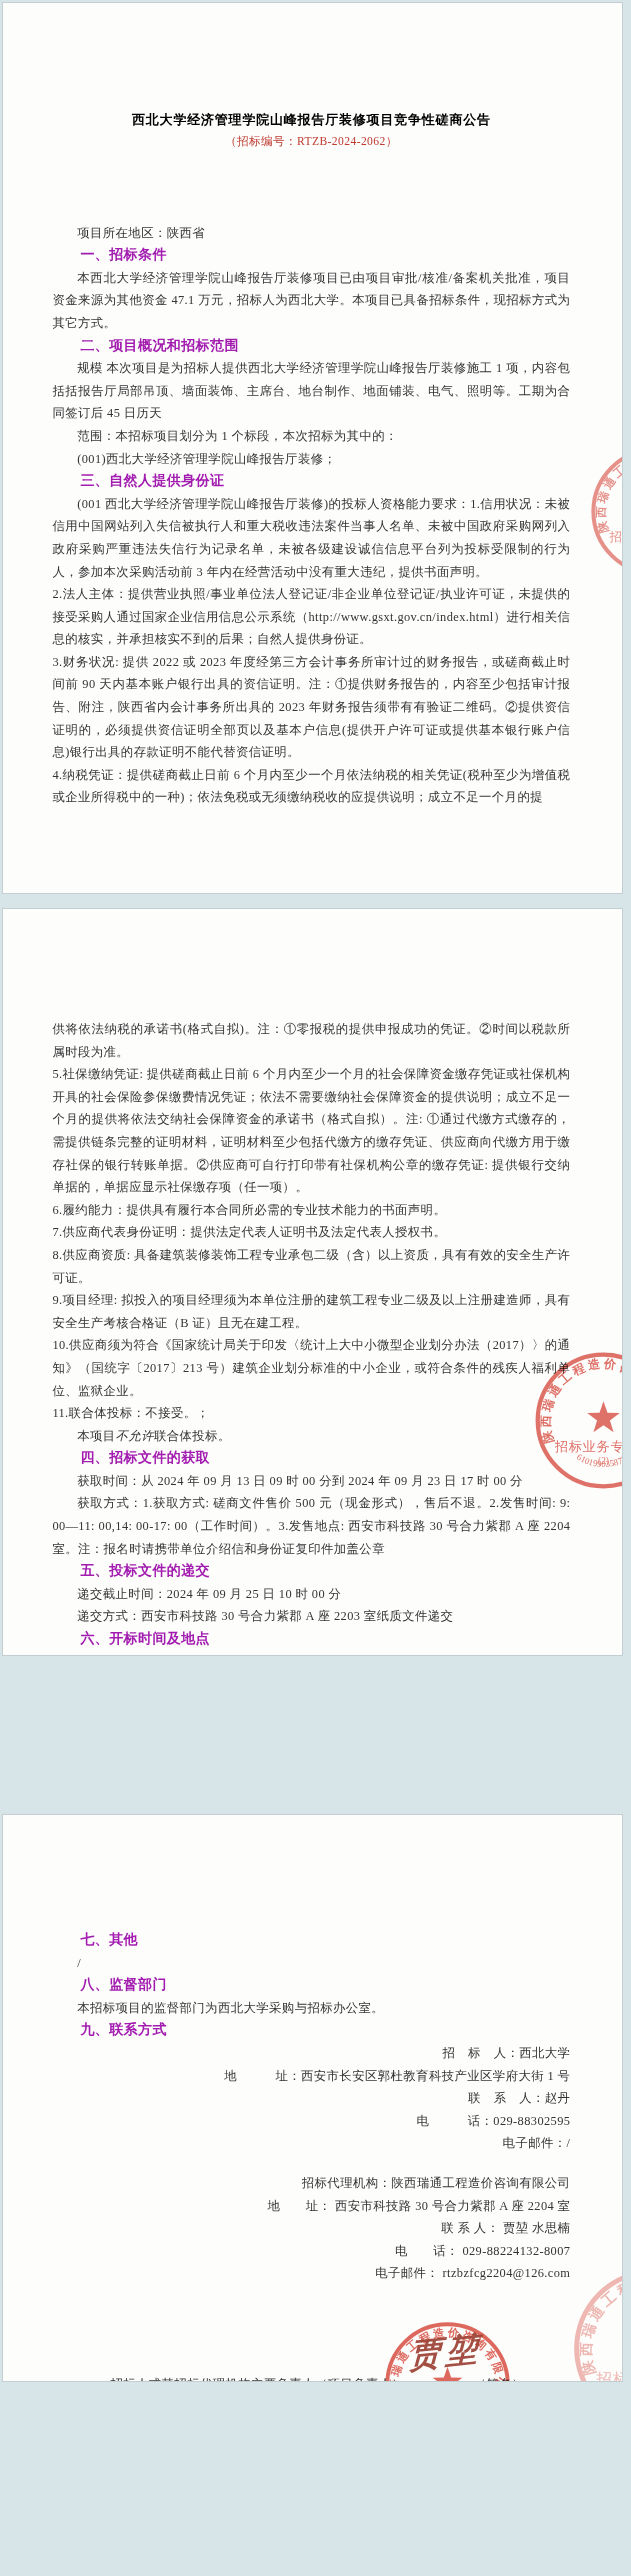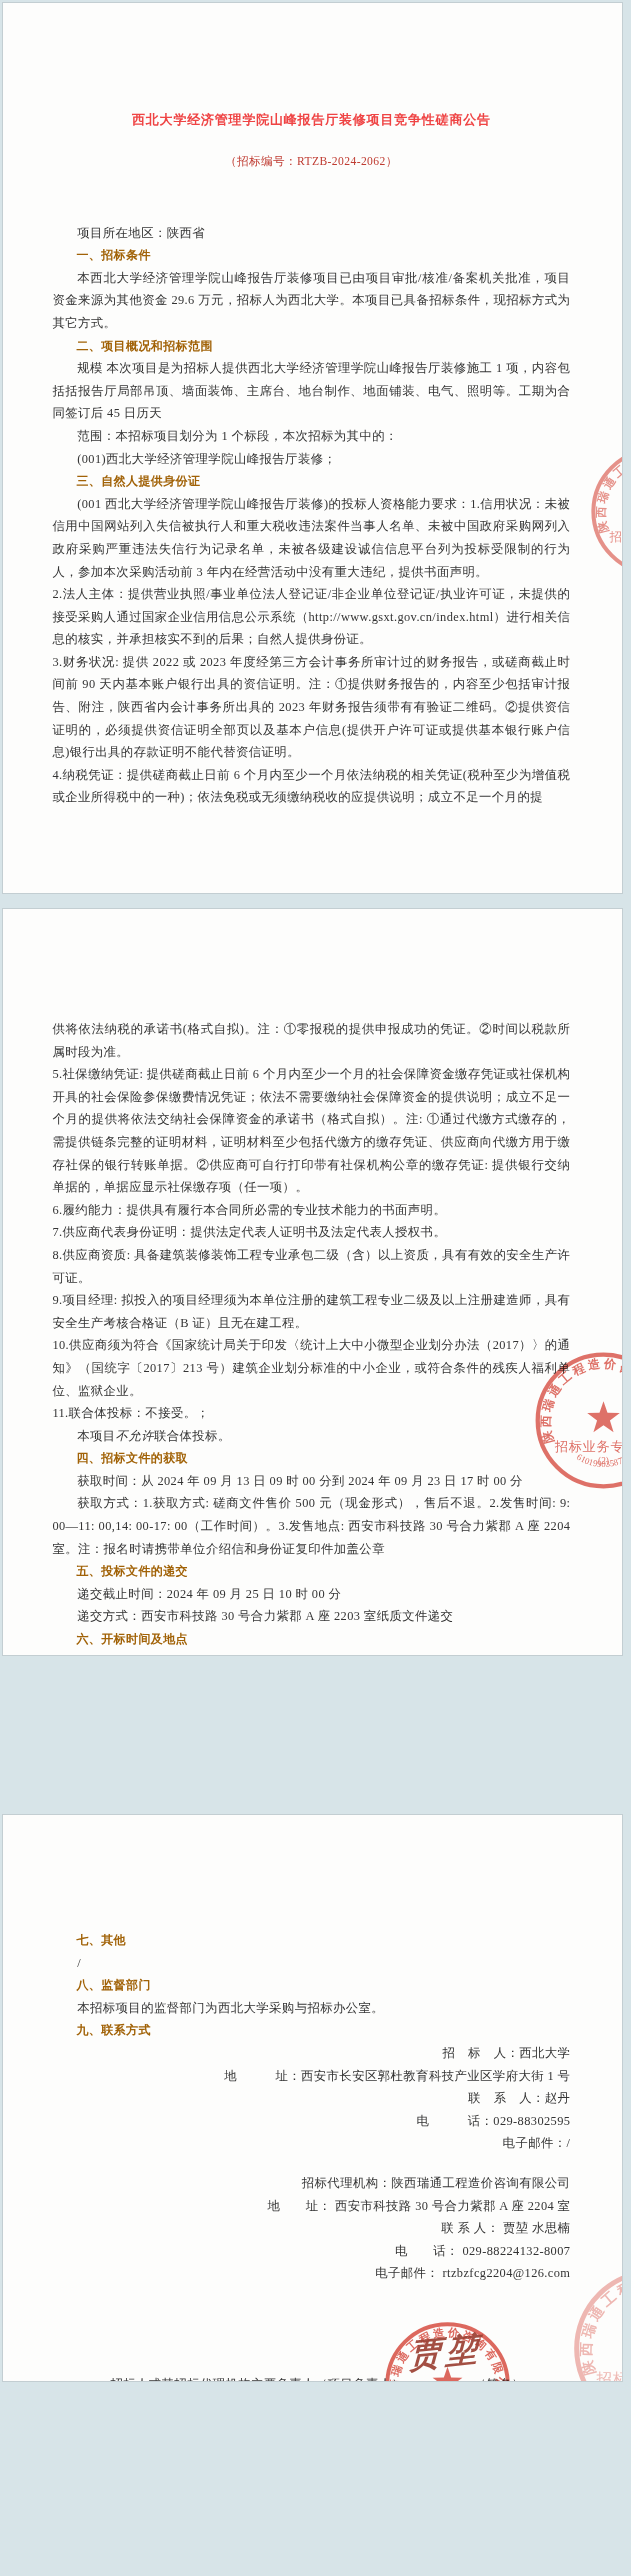--- a/index.html
+++ b/index.html
@@ -11,33 +11,33 @@
   }
   .page{
     position:absolute;left:2.4px;width:621px;background:#fdfdfc;
     border:0.8px solid #c3ced2;box-sizing:border-box;overflow:hidden;
   }
   #page1{top:1.6px;height:892px;}
   #page2{top:908px;height:748px;}
   #page3{top:1814px;height:568px;}
 
   .title-block{position:absolute;top:108px;left:49px;width:518px;text-align:center;}
-  .doc-title{font-size:13px;font-weight:bold;line-height:17.5px;letter-spacing:0.8px;color:#ef4444;}
-  .doc-subtitle{font-size:11.6px;margin-top:26px;letter-spacing:0.4px;color:#bf3b31;}
+  .doc-title{font-size:13px;font-weight:bold;line-height:17.5px;letter-spacing:0.8px;color:#000000;}
+  .doc-subtitle{font-size:11.6px;margin-top:6px;letter-spacing:0.4px;color:#bf3b31;}
 
   .content{
     position:absolute;left:49px;width:518px;
     font-size:12.4px;line-height:22.6px;letter-spacing:0.4px;
     text-align:justify;
   }
   .content p{margin:0;padding:0;}
   .ind{text-indent:2em;}
   .h{
-    font-family:Liberation Sans, sans-serif;
-    font-weight:bold;font-size:12px;text-indent:2em;letter-spacing:0.4px;color:#a16207;
+    font-family:Liberation Serif, serif;
+    font-weight:bold;font-size:14px;text-indent:2em;letter-spacing:0.4px;color:#a21caf;
   }
   .contact{padding-left:56px;text-align:right;}
   .agency-block{margin-top:17px;}
   .jv-italic{font-style:italic;}
 
   .sig1{margin-top:88px;margin-left:58px;text-align:left;}
   .sig2{margin-top:25px;margin-left:111px;text-align:right;}
   .underline{display:inline-block;border-bottom:1.1px solid #4a4a4a;height:1em;vertical-align:baseline;}
   .u-sign{width:56px;}
   .u-seal{width:92px;}
@@ -63,21 +63,21 @@
 <body>
 
 <div class="page" id="page1">
   <div class="title-block">
     <div class="doc-title">西北大学经济管理学院山峰报告厅装修项目竞争性磋商公告</div>
     <div class="doc-subtitle">（招标编号：RTZB-2024-2062）</div>
   </div>
   <div class="content" style="top:183px;margin-top:36px;">
     <p class="ind">项目所在地区：陕西省</p>
     <p class="h">一、招标条件</p>
-    <p class="ind">本西北大学经济管理学院山峰报告厅装修项目已由项目审批/核准/备案机关批准，项目资金来源为其他资金 29.6 万元，招标人为西北大学。本项目已具备招标条件，现招标方式为其它方式。</p>
+    <p class="ind">本西北大学经济管理学院山峰报告厅装修项目已由项目审批/核准/备案机关批准，项目资金来源为其他资金 47.1 万元，招标人为西北大学。本项目已具备招标条件，现招标方式为其它方式。</p>
     <p class="h">二、项目概况和招标范围</p>
     <p class="ind">规模 本次项目是为招标人提供西北大学经济管理学院山峰报告厅装修施工 1 项，内容包括括报告厅局部吊顶、墙面装饰、主席台、地台制作、地面铺装、电气、照明等。工期为合同签订后 45 日历天</p>
     <p class="ind">范围：本招标项目划分为 1 个标段，本次招标为其中的：</p>
     <p class="ind">(001)西北大学经济管理学院山峰报告厅装修；</p>
     <p class="h">三、自然人提供身份证</p>
     <p class="ind">(001 西北大学经济管理学院山峰报告厅装修)的投标人资格能力要求：1.信用状况：未被信用中国网站列入失信被执行人和重大税收违法案件当事人名单、未被中国政府采购网列入政府采购严重违法失信行为记录名单，未被各级建设诚信信息平台列为投标受限制的行为人，参加本次采购活动前 3 年内在经营活动中没有重大违纪，提供书面声明。</p>
     <p>2.法人主体：提供营业执照/事业单位法人登记证/非企业单位登记证/执业许可证，未提供的接受采购人通过国家企业信用信息公示系统（http://www.gsxt.gov.cn/index.html）进行相关信息的核实，并承担核实不到的后果；自然人提供身份证。</p>
     <p>3.财务状况: 提供 2022 或 2023 年度经第三方会计事务所审计过的财务报告，或磋商截止时间前 90 天内基本账户银行出具的资信证明。注：①提供财务报告的，内容至少包括审计报告、附注，陕西省内会计事务所出具的 2023 年财务报告须带有有验证二维码。②提供资信证明的，必须提供资信证明全部页以及基本户信息(提供开户许可证或提供基本银行账户信息)银行出具的存款证明不能代替资信证明。</p>
     <p>4.纳税凭证：提供磋商截止日前 6 个月内至少一个月依法纳税的相关凭证(税种至少为增值税或企业所得税中的一种)；依法免税或无须缴纳税收的应提供说明；成立不足一个月的提</p>
   </div>

